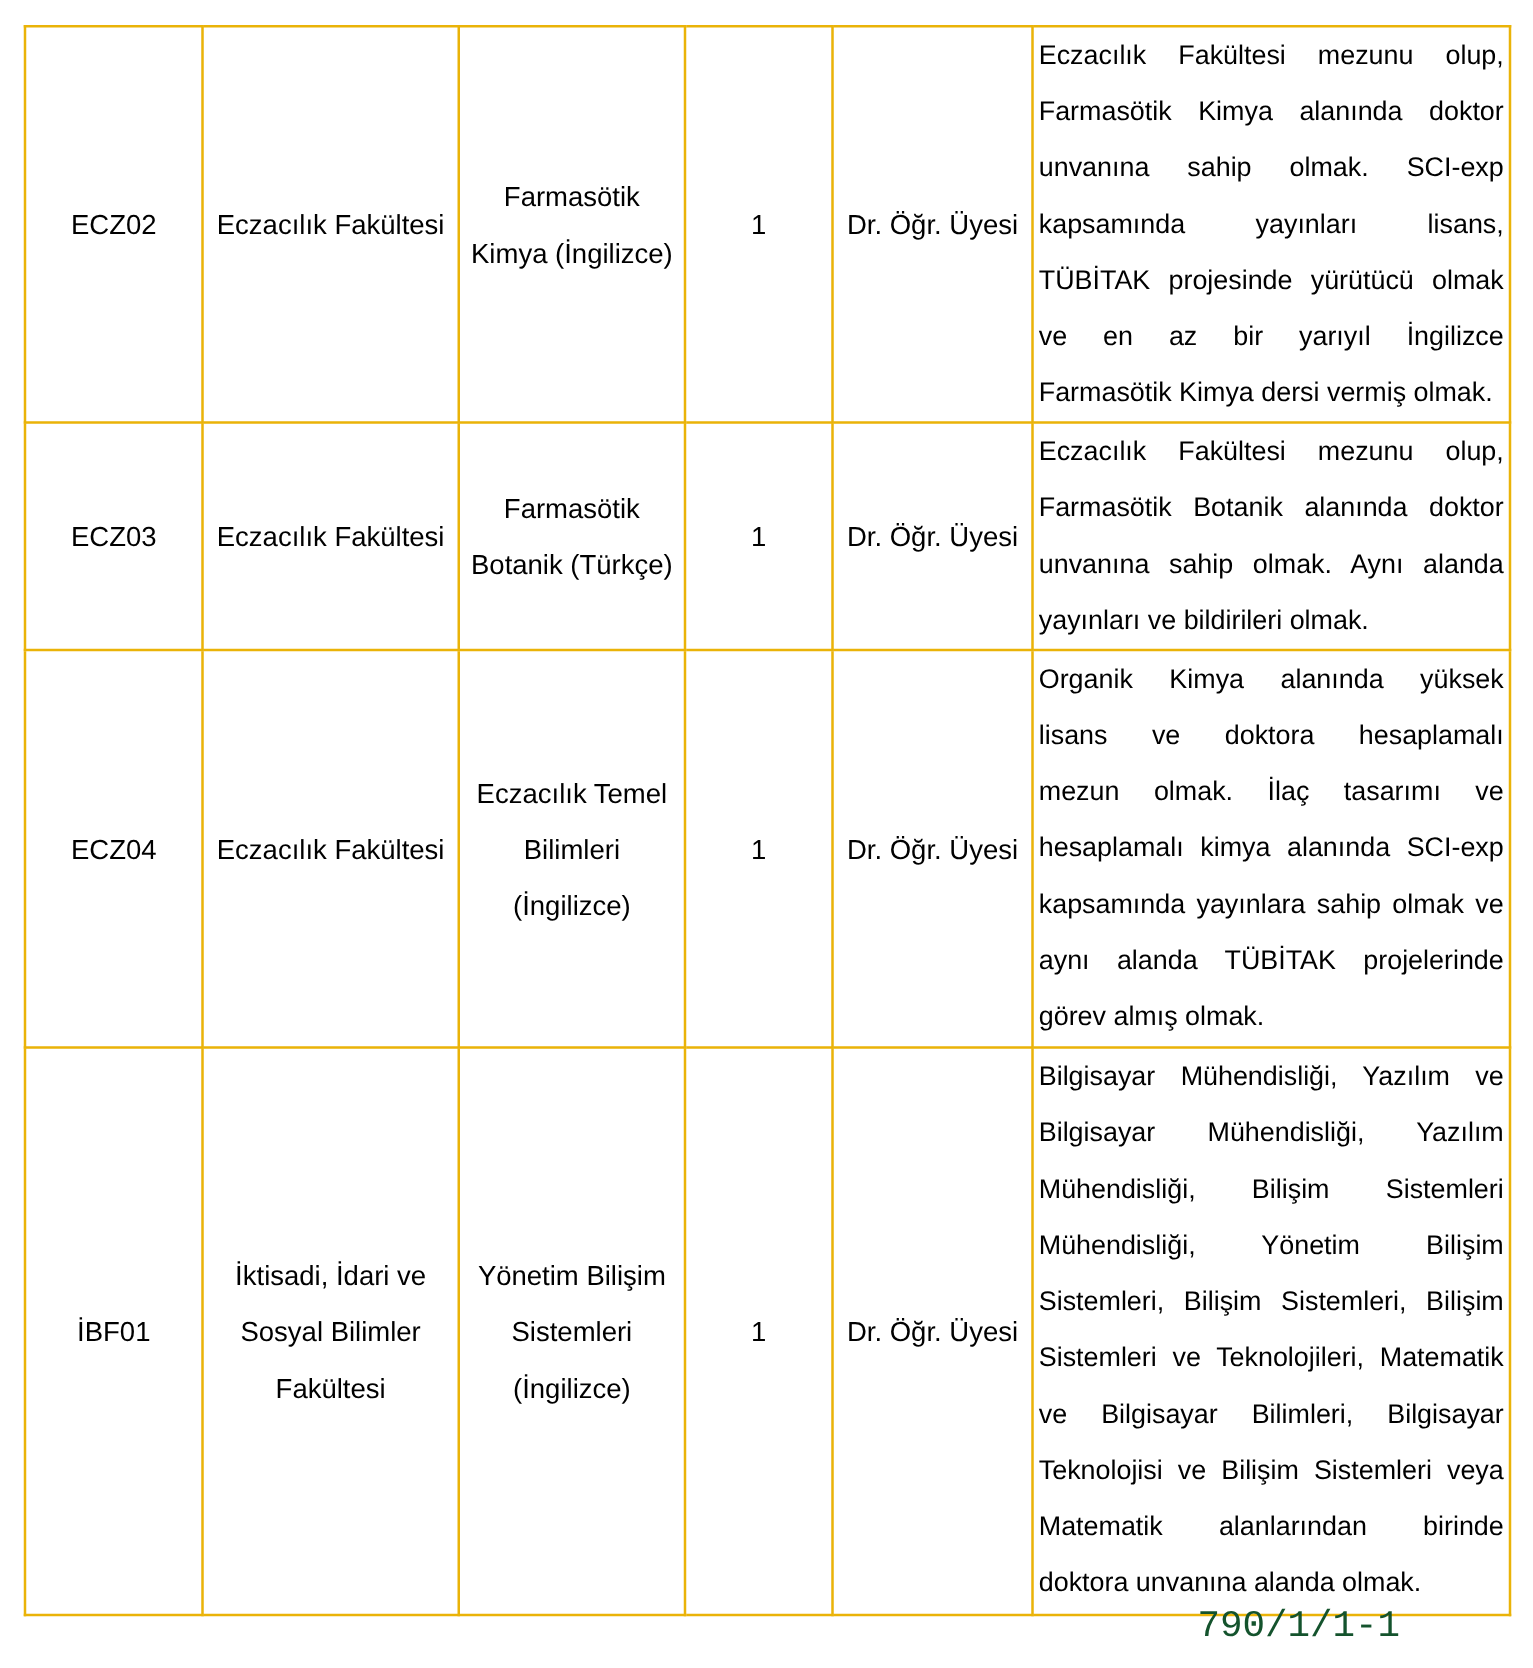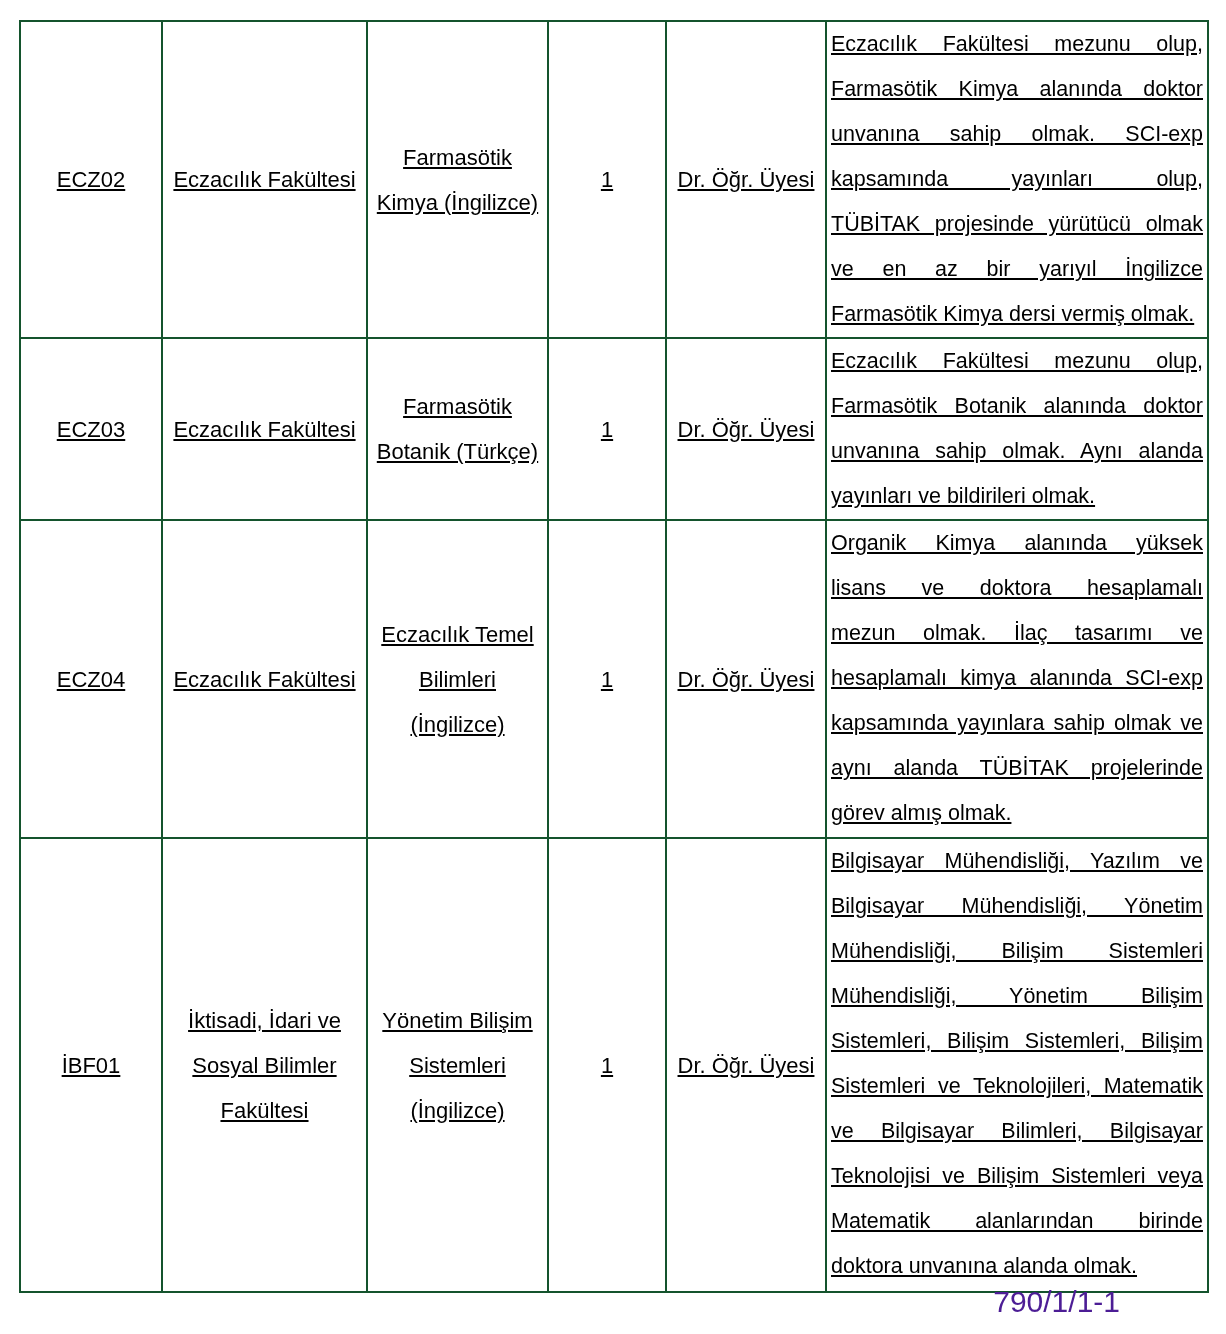--- a/index.html
+++ b/index.html
@@ -22,24 +22,23 @@
     top: 20px;
     width: 1188px;
     border-collapse: collapse;
     table-layout: fixed;
   }
   table.positions-table tr:nth-child(1) { height: 313px; }
   table.positions-table tr:nth-child(2) { height: 180px; }
   table.positions-table tr:nth-child(3) { height: 318px; }
   table.positions-table tr:nth-child(4) { height: 454px; }
   td {
-    border: 2px solid #14532d;
+    border: 2px solid #eab308;
     padding: 0;
     overflow: hidden;
-    text-decoration: underline;
   }
   .cell-center {
     text-align: center;
     vertical-align: middle;
     font-size: 22px;
   }
   .line {
     height: 45px;
     line-height: 45px;
     white-space: nowrap;
@@ -57,24 +56,24 @@
     text-align: justify;
     text-align-last: justify;
   }
   .jline.last {
     text-align-last: left;
   }
   .footer-ref {
     position: absolute;
     top: 1284px;
     right: 106px;
-    font-family: Liberation Sans, sans-serif;
+    font-family: Liberation Mono, monospace;
     font-size: 30px;
     line-height: 36px;
-    color: #4c1d95;
+    color: #14532d;
     margin-left: 45px;
   }
 </style>
 </head>
 <body>
 
 <div class="page">
   <table class="positions-table">
     <colgroup>
       <col style="width:142px">
@@ -99,21 +98,21 @@
           <td class="cell-center">
             <div class="line">1</div>
           </td>
           <td class="cell-center">
             <div class="line">Dr. Öğr. Üyesi</div>
           </td>
           <td class="req-cell">
             <div class="line jline">Eczacılık Fakültesi mezunu olup,</div>
             <div class="line jline">Farmasötik Kimya alanında doktor</div>
             <div class="line jline">unvanına sahip olmak. SCI-exp</div>
-            <div class="line jline">kapsamında yayınları olup,</div>
+            <div class="line jline">kapsamında yayınları lisans,</div>
             <div class="line jline">TÜBİTAK projesinde yürütücü olmak</div>
             <div class="line jline">ve en az bir yarıyıl İngilizce</div>
             <div class="line jline last">Farmasötik Kimya dersi vermiş olmak.</div>
           </td>
         </tr>
         <tr>
           <td class="cell-center">
             <div class="line">ECZ03</div>
           </td>
           <td class="cell-center">
@@ -179,21 +178,21 @@
             <div class="line">(İngilizce)</div>
           </td>
           <td class="cell-center">
             <div class="line">1</div>
           </td>
           <td class="cell-center">
             <div class="line">Dr. Öğr. Üyesi</div>
           </td>
           <td class="req-cell">
             <div class="line jline">Bilgisayar Mühendisliği, Yazılım ve</div>
-            <div class="line jline">Bilgisayar Mühendisliği, Yönetim</div>
+            <div class="line jline">Bilgisayar Mühendisliği, Yazılım</div>
             <div class="line jline">Mühendisliği, Bilişim Sistemleri</div>
             <div class="line jline">Mühendisliği, Yönetim Bilişim</div>
             <div class="line jline">Sistemleri, Bilişim Sistemleri, Bilişim</div>
             <div class="line jline">Sistemleri ve Teknolojileri, Matematik</div>
             <div class="line jline">ve Bilgisayar Bilimleri, Bilgisayar</div>
             <div class="line jline">Teknolojisi ve Bilişim Sistemleri veya</div>
             <div class="line jline">Matematik alanlarından birinde</div>
             <div class="line jline last">doktora unvanına alanda olmak.</div>
           </td>
         </tr>

